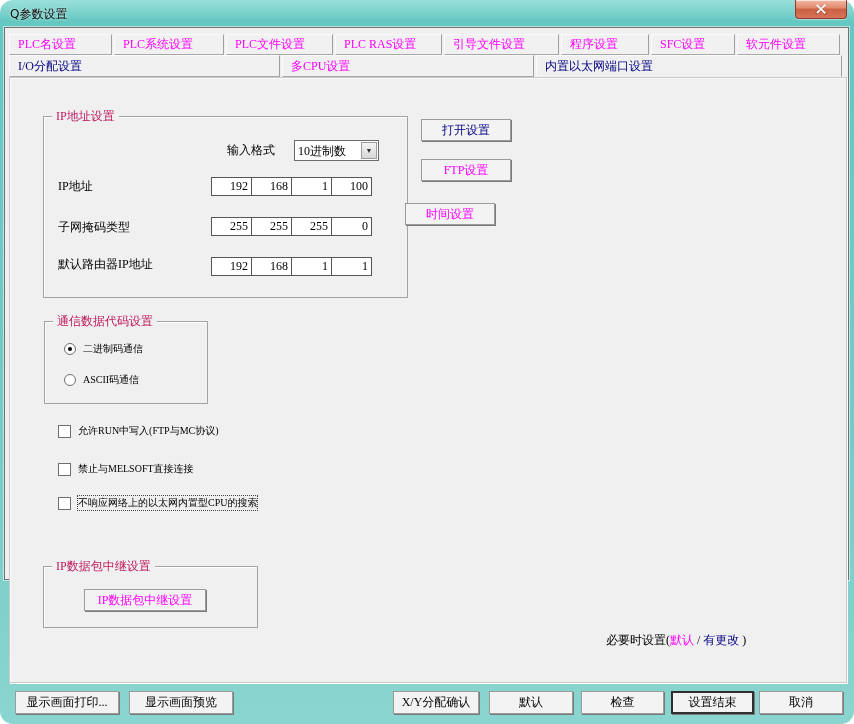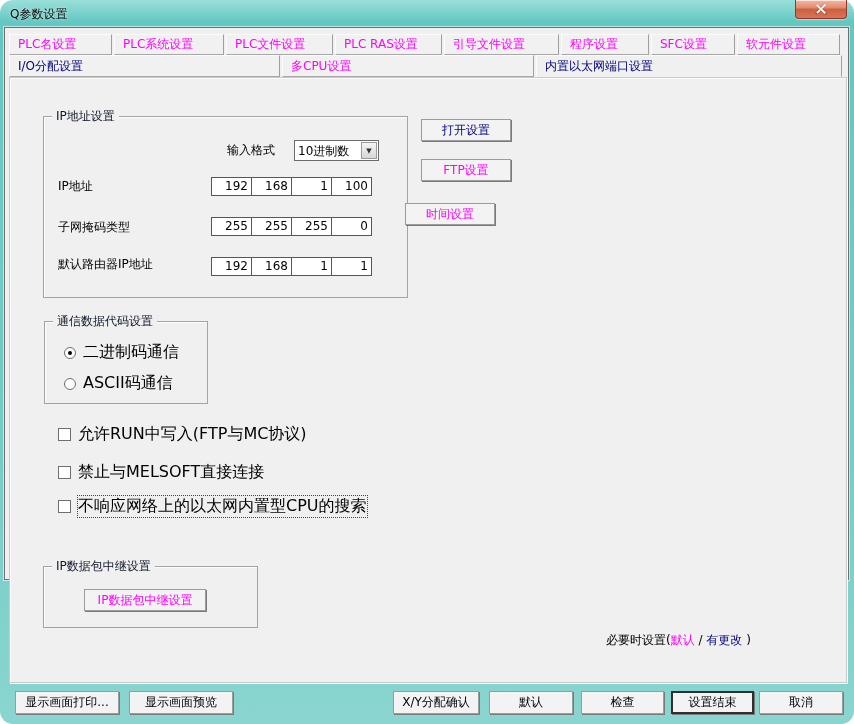--- a/index.html
+++ b/index.html
@@ -19,39 +19,39 @@
     border:1px solid #96352a; border-top:none; border-radius:0 0 4px 4px;
     box-shadow:inset 0 1px 0 rgba(255,255,255,.65), 0 1px 1px rgba(255,255,255,.4); cursor:pointer; }
   .close-x { position:absolute; left:50%; top:50%; width:10px; height:10px; transform:translate(-50%,-50%); }
   .close-x::before,.close-x::after { content:""; position:absolute; left:4px; top:-1px; width:2.4px; height:12px;
     background:#fff; box-shadow:0 1px 1px rgba(90,20,10,.7); }
   .close-x::before { transform:rotate(45deg); }
   .close-x::after { transform:rotate(-45deg); }
 
   
   .dialog { position:absolute; left:4px; top:27px; width:845px; height:553px;
-    background:#f0f0f0; border:1px solid #707070; box-shadow:0 0 0 1px rgba(255,255,255,.55); }
+    background:#f0f0f0; border:1px solid #707070; box-shadow:0 0 0 1px rgba(255,255,255,.55);font-family:Liberation Serif, serif; }
 
   
   .tab { position:absolute; background:#f1f1f1; border:1px solid;
     border-color:#fbfbfb #9f9f9f #a8a8a8 #fbfbfb; padding-left:8px; font-size:12px;
     white-space:nowrap; overflow:hidden; cursor:pointer; }
   .tab.row1 { top:6px; height:21px; line-height:19px; }
   .tab.row2 { top:27px; height:22px; line-height:20px; }
   .tab.active { background:#f0f0f0; border-bottom-color:#f0f0f0; z-index:3; }
   .t-mag { color:#ff00ff; } .t-navy { color:#000080; }
 
   .tab-page { position:absolute; left:4px; top:49px; width:838px; height:606px;
     background:#f0f0f0; border:1px solid #c9c9c9;
     box-shadow:inset 1px 1px 0 #fbfbfb, 1px 1px 0 #ffffff; }
 
   
   .groupbox { position:absolute; border:1px solid #a3a3a3; box-shadow:inset 1px 1px 0 #fdfdfd; }
   .legend { position:absolute; top:-9px; left:8px; background:#f0f0f0; padding:0 4px;
-    font-size:12px; color:#0f172a; white-space:nowrap; }
+    font-size:12px; color:#be185d; white-space:nowrap; }
 
   
   .btn { position:absolute; background:#f3f3f3; border:1px solid #9b9b9b;
     box-shadow:1px 1px 0 #7a7a7a; display:flex; align-items:center; justify-content:center;
     font-size:12px; cursor:pointer; white-space:nowrap; }
   .btn-navy { color:#000080; } .btn-mag { color:#ff00ff; }
   .btn-default { border:2px solid #2f2f2f; }
 
   
   .combo { position:absolute; left:289px; top:112px; width:85px; height:21px;
@@ -68,21 +68,21 @@
     font-size:12px; line-height:17px; text-align:right; padding-right:3px; }
   .cell + .cell { margin-left:-1px; }
 
   
   .opt-row { position:absolute; display:flex; align-items:center; cursor:pointer; }
   .radio { width:12px; height:12px; border-radius:50%; background:#fff; border:1px solid #6e6e6e;
     position:relative; flex:0 0 auto; }
   .radio.checked::after { content:""; position:absolute; left:3px; top:3px; width:4px; height:4px;
     border-radius:50%; background:#000; }
   .checkbox { width:13px; height:13px; background:#fff; border:1px solid #6e6e6e; flex:0 0 auto; }
-  .opt-label { margin-left:7px; font-size:16px; white-space:nowrap; }
+  .opt-label { margin-left:7px; font-size:10px; white-space:nowrap; }
   .focus-rect { outline:1px dotted #444; }
 
   
   .hint { position:absolute; left:601px; top:604px; font-size:12px; white-space:nowrap; }
   .hint .mag { color:#ff00ff; } .hint .navy { color:#000080; }
 </style>
 </head>
 <body>
 
 <div class="window">

